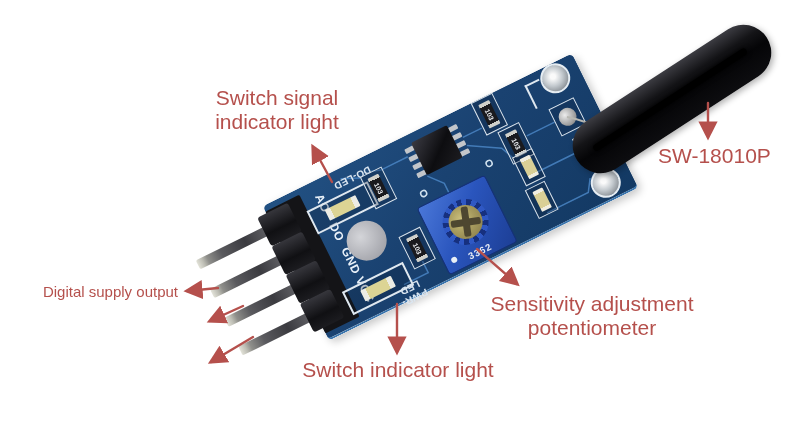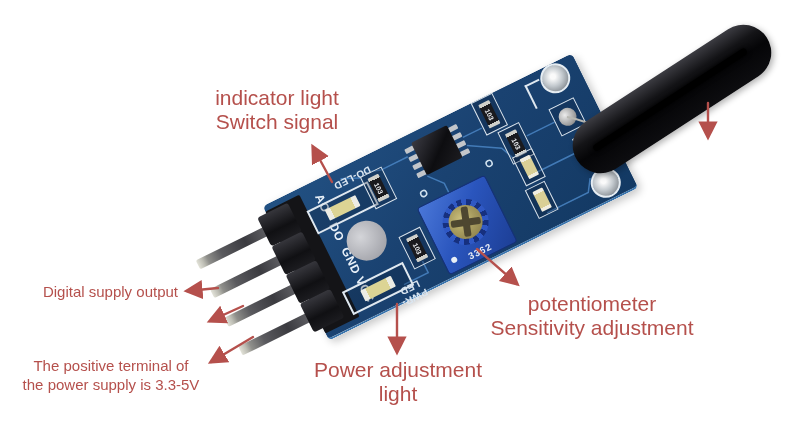--- a/index.html
+++ b/index.html
@@ -205,33 +205,30 @@
       <path d="M708 103 L708 137" marker-end="url(#ah)"></path>
       <path d="M218 288 L187 291" marker-end="url(#ah)"></path>
       <path d="M243 306 L210 321" marker-end="url(#ah)"></path>
       <path d="M253 337 L211 362" marker-end="url(#ah)"></path>
       <path d="M397 304 L397 352" marker-end="url(#ah)"></path>
       <path d="M477 249 L517 284" marker-end="url(#ah)"></path>
     </g>
   </svg>
 
   <div class="ann" style="left:177px;top:86px;width:200px;font-size:21px;line-height:1.12;">
+    <span class="ln">Switch signal</span>
     <span class="ln">indicator light</span>
-    <span class="ln">Switch signal</span>
-  </div>
-
+  </div>
+
+  <div class="ann" style="left:658px;top:144px;width:130px;font-size:21px;text-align:left;">SW-18010P</div>
 
   <div class="ann" style="left:22px;top:283px;width:156px;font-size:15px;text-align:right;">Digital supply output</div>
 
 
-  <div class="ann" style="left:8px;top:356px;width:206px;font-size:15px;line-height:1.27;">
-    <span class="ln">The positive terminal of</span>
-    <span class="ln">the power supply is 3.3-5V</span>
-  </div>
-
-  <div class="ann" style="left:292px;top:358px;width:212px;font-size:21px;">Power adjustment light</div>
+
+  <div class="ann" style="left:292px;top:358px;width:212px;font-size:21px;">Switch indicator light</div>
 
   <div class="ann" style="left:481px;top:292px;width:222px;font-size:21px;line-height:1.12;">
+    <span class="ln">Sensitivity adjustment</span>
     <span class="ln">potentiometer</span>
-    <span class="ln">Sensitivity adjustment</span>
   </div>
 
 </div>
 
 </body></html>

